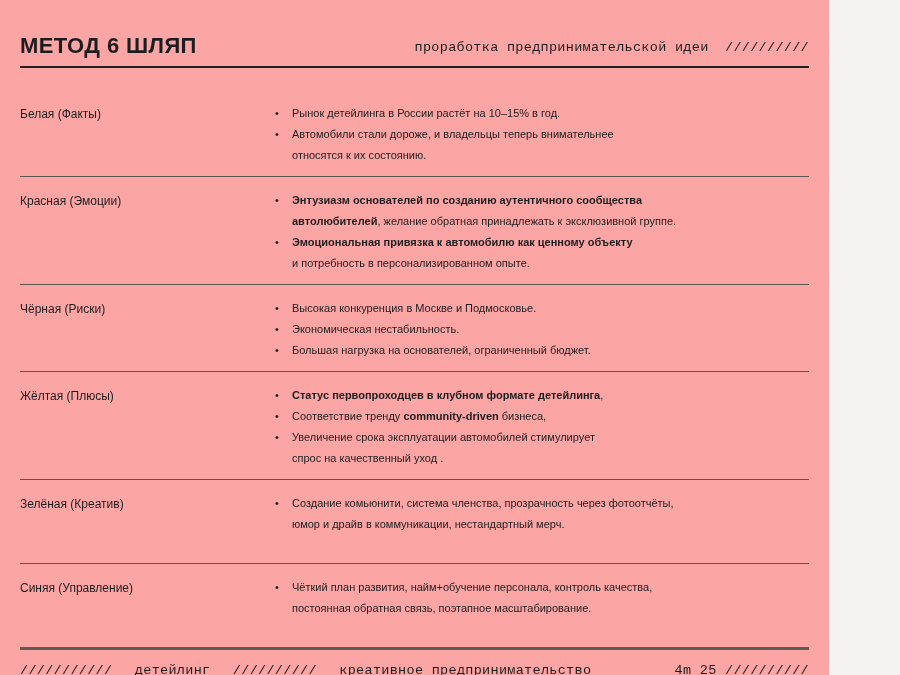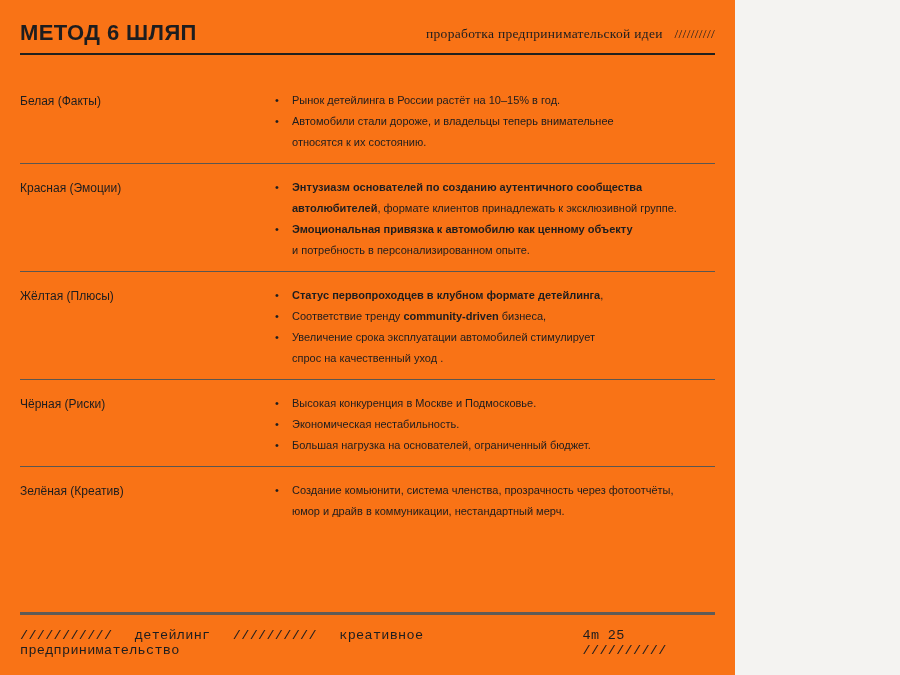--- a/index.html
+++ b/index.html
@@ -3,27 +3,27 @@
 <meta charset="utf-8">
 <style>
   html, body {
     margin: 0;
     padding: 0;
     background: #f4f3f1;
     font-family: "Liberation Sans", sans-serif;
     color: #1d1d1f;
   }
   .page {
-    width: 735px;
+    width: 829px;
     height: 675px;
     box-sizing: border-box;
-    padding: 3px 20px;
+    padding: 16px 20px;
     display: flex;
     flex-direction: column;
-    background: #f97316;
+    background: #fca5a5;
   }
   
   .header {
     display: flex;
     justify-content: space-between;
     align-items: flex-end;
     padding: 18px 0 8px 0;
     border-bottom: 2px solid #21201e;
   }
   .title {
@@ -34,21 +34,20 @@
     line-height: 1.1;
   }
   .mono {
     font-family: "Liberation Mono", monospace;
     font-size: 13.5px;
     letter-spacing: 0.3px;
   }
   .header-sub {
     margin-bottom: 3px;
     white-space: nowrap;
-    font-family: Liberation Serif, serif;
   }
   .header-sub .slashes { margin-left: 8px; }
 
   
   .hat-table {
     margin-top: 22px;
   }
   .row {
     display: flex;
     box-sizing: border-box;
@@ -121,53 +120,62 @@
             <li class="bullet-item"><span>Автомобили стали дороже, и владельцы теперь внимательнее
 относятся к их состоянию.</span></li>
           </ul>
         </div>
       </div>
       <div class="row">
         <div class="row-label">Красная (Эмоции)</div>
         <div class="row-content">
           <ul class="bullet-list">
             <li class="bullet-item"><span class="b">Энтузиазм основателей по созданию аутентичного сообщества
-автолюбителей</span><span>, формате клиентов принадлежать к эксклюзивной группе.</span></li>
+автолюбителей</span><span>, желание обратная принадлежать к эксклюзивной группе.</span></li>
             <li class="bullet-item"><span class="b">Эмоциональная привязка к автомобилю как ценному объекту</span><span>
 и потребность в персонализированном опыте.</span></li>
+          </ul>
+        </div>
+      </div>
+      <div class="row">
+        <div class="row-label">Чёрная (Риски)</div>
+        <div class="row-content">
+          <ul class="bullet-list">
+            <li class="bullet-item"><span>Высокая конкуренция в Москве и Подмосковье.</span></li>
+            <li class="bullet-item"><span>Экономическая нестабильность.</span></li>
+            <li class="bullet-item"><span>Большая нагрузка на основателей, ограниченный бюджет.</span></li>
           </ul>
         </div>
       </div>
       <div class="row">
         <div class="row-label">Жёлтая (Плюсы)</div>
         <div class="row-content">
           <ul class="bullet-list">
             <li class="bullet-item"><span class="b">Статус первопроходцев в клубном формате детейлинга</span><span>,</span></li>
             <li class="bullet-item"><span>Соответствие тренду </span><span class="b">community-driven</span><span> бизнеса,</span></li>
             <li class="bullet-item"><span>Увеличение срока эксплуатации автомобилей стимулирует
 спрос на качественный уход .</span></li>
           </ul>
         </div>
       </div>
       <div class="row">
-        <div class="row-label">Чёрная (Риски)</div>
-        <div class="row-content">
-          <ul class="bullet-list">
-            <li class="bullet-item"><span>Высокая конкуренция в Москве и Подмосковье.</span></li>
-            <li class="bullet-item"><span>Экономическая нестабильность.</span></li>
-            <li class="bullet-item"><span>Большая нагрузка на основателей, ограниченный бюджет.</span></li>
-          </ul>
-        </div>
-      </div>
-      <div class="row">
         <div class="row-label">Зелёная (Креатив)</div>
         <div class="row-content">
           <ul class="bullet-list">
             <li class="bullet-item"><span>Создание комьюнити, система членства, прозрачность через фотоотчёты,
 юмор и драйв в коммуникации, нестандартный мерч.</span></li>
+          </ul>
+        </div>
+      </div>
+      <div class="row">
+        <div class="row-label">Синяя (Управление)</div>
+        <div class="row-content">
+          <ul class="bullet-list">
+            <li class="bullet-item"><span>Чёткий план развития, найм+обучение персонала, контроль качества,
+постоянная обратная связь, поэтапное масштабирование.</span></li>
           </ul>
         </div>
       </div>
     </main>
 
   <footer class="footer mono">
     <div class="footer-left">
       <span>///////////</span>
       <span>детейлинг</span>
       <span>//////////</span>

